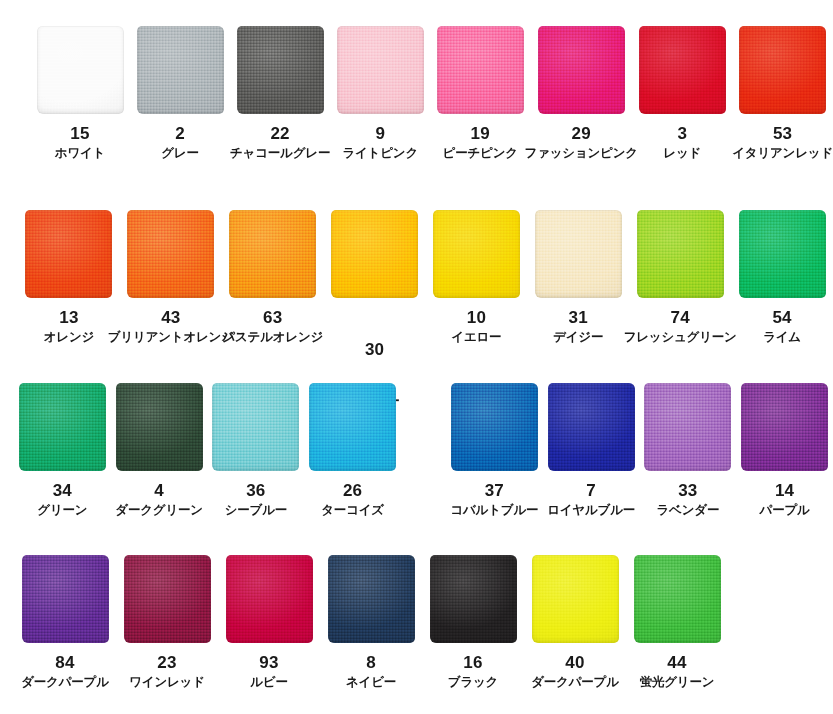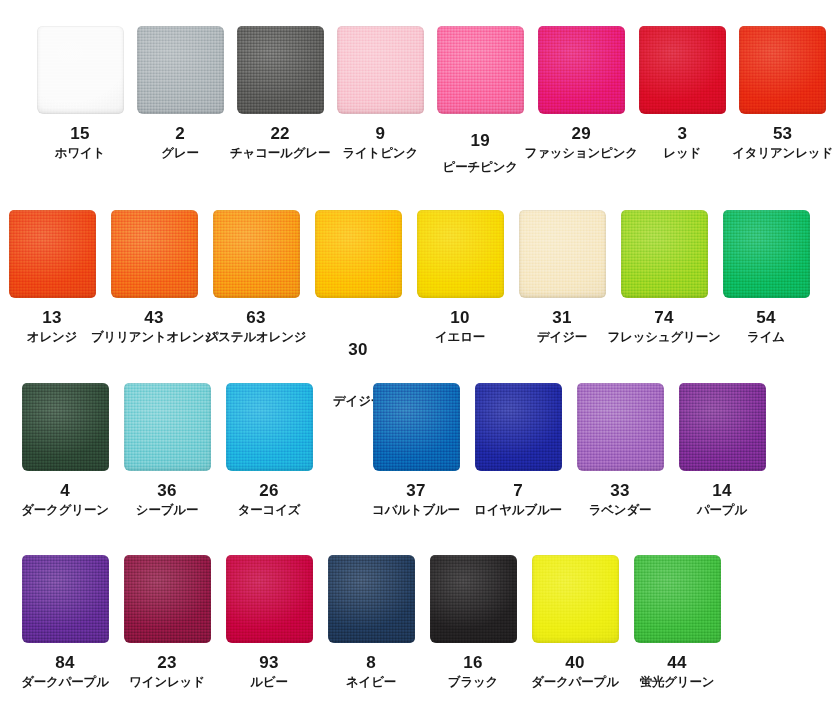--- a/index.html
+++ b/index.html
@@ -115,42 +115,42 @@
       <div class="swatch-cell" style="width: 102px;">
         <div class="swatch-chip" title="22 チャコールグレー" style="background-color: rgb(86, 86, 84);"></div>
         <div class="swatch-number">22</div>
         <div class="swatch-label">チャコールグレー</div>
       </div>
       <div class="swatch-cell" style="width: 102px;">
         <div class="swatch-chip" title="9 ライトピンク" style="background-color: rgb(248, 195, 206);"></div>
         <div class="swatch-number">9</div>
         <div class="swatch-label">ライトピンク</div>
       </div>
-      <div class="swatch-cell" style="width: 102px; gap: 7px;">
+      <div class="swatch-cell" style="width: 102px;">
         <div class="swatch-chip" title="19 ピーチピンク" style="background-color: rgb(249, 103, 159);"></div>
         <div class="swatch-number">19</div>
         <div class="swatch-label">ピーチピンク</div>
       </div>
       <div class="swatch-cell" style="width: 102px;">
         <div class="swatch-chip" title="29 ファッションピンク" style="background-color: rgb(229, 24, 110);"></div>
         <div class="swatch-number">29</div>
         <div class="swatch-label">ファッションピンク</div>
       </div>
       <div class="swatch-cell" style="width: 102px;">
         <div class="swatch-chip" title="3 レッド" style="background-color: rgb(216, 12, 36);"></div>
         <div class="swatch-number">3</div>
         <div class="swatch-label">レッド</div>
       </div>
       <div class="swatch-cell" style="width: 102px;">
         <div class="swatch-chip" title="53 イタリアンレッド" style="background-color: rgb(230, 40, 16);"></div>
         <div class="swatch-number">53</div>
         <div class="swatch-label">イタリアンレッド</div>
       </div>
     </div>
-    <div class="swatch-row" style="top: 210px; padding-left: 1px;">
+    <div class="swatch-row" style="top: 210px; padding-left: 18px;">
       <div class="swatch-cell" style="width: 102px;">
         <div class="swatch-chip" title="13 オレンジ" style="background-color: rgb(236, 67, 19);"></div>
         <div class="swatch-number">13</div>
         <div class="swatch-label">オレンジ</div>
       </div>
       <div class="swatch-cell" style="width: 102px;">
         <div class="swatch-chip" title="43 ブリリアントオレンジ" style="background-color: rgb(243, 100, 24);"></div>
         <div class="swatch-number">43</div>
         <div class="swatch-label">ブリリアントオレンジ</div>
       </div>
@@ -180,20 +180,25 @@
         <div class="swatch-label">フレッシュグリーン</div>
       </div>
       <div class="swatch-cell" style="width: 102px;">
         <div class="swatch-chip" title="54 ライム" style="background-color: rgb(12, 180, 90);"></div>
         <div class="swatch-number">54</div>
         <div class="swatch-label">ライム</div>
       </div>
     </div>
     <div class="swatch-row" style="top: 383px; padding-left: 14px;">
       <div class="swatch-cell" style="width: 102px;">
+        <div class="swatch-chip" title="34 グリーン" style="background-color: rgb(17, 162, 98);"></div>
+        <div class="swatch-number">34</div>
+        <div class="swatch-label">グリーン</div>
+      </div>
+      <div class="swatch-cell" style="width: 102px;">
         <div class="swatch-chip" title="4 ダークグリーン" style="background-color: rgb(43, 68, 50);"></div>
         <div class="swatch-number">4</div>
         <div class="swatch-label">ダークグリーン</div>
       </div>
       <div class="swatch-cell" style="width: 102px;">
         <div class="swatch-chip" title="36 シーブルー" style="background-color: rgb(114, 204, 210);"></div>
         <div class="swatch-number">36</div>
         <div class="swatch-label">シーブルー</div>
       </div>
       <div class="swatch-cell" style="width: 102px;">

